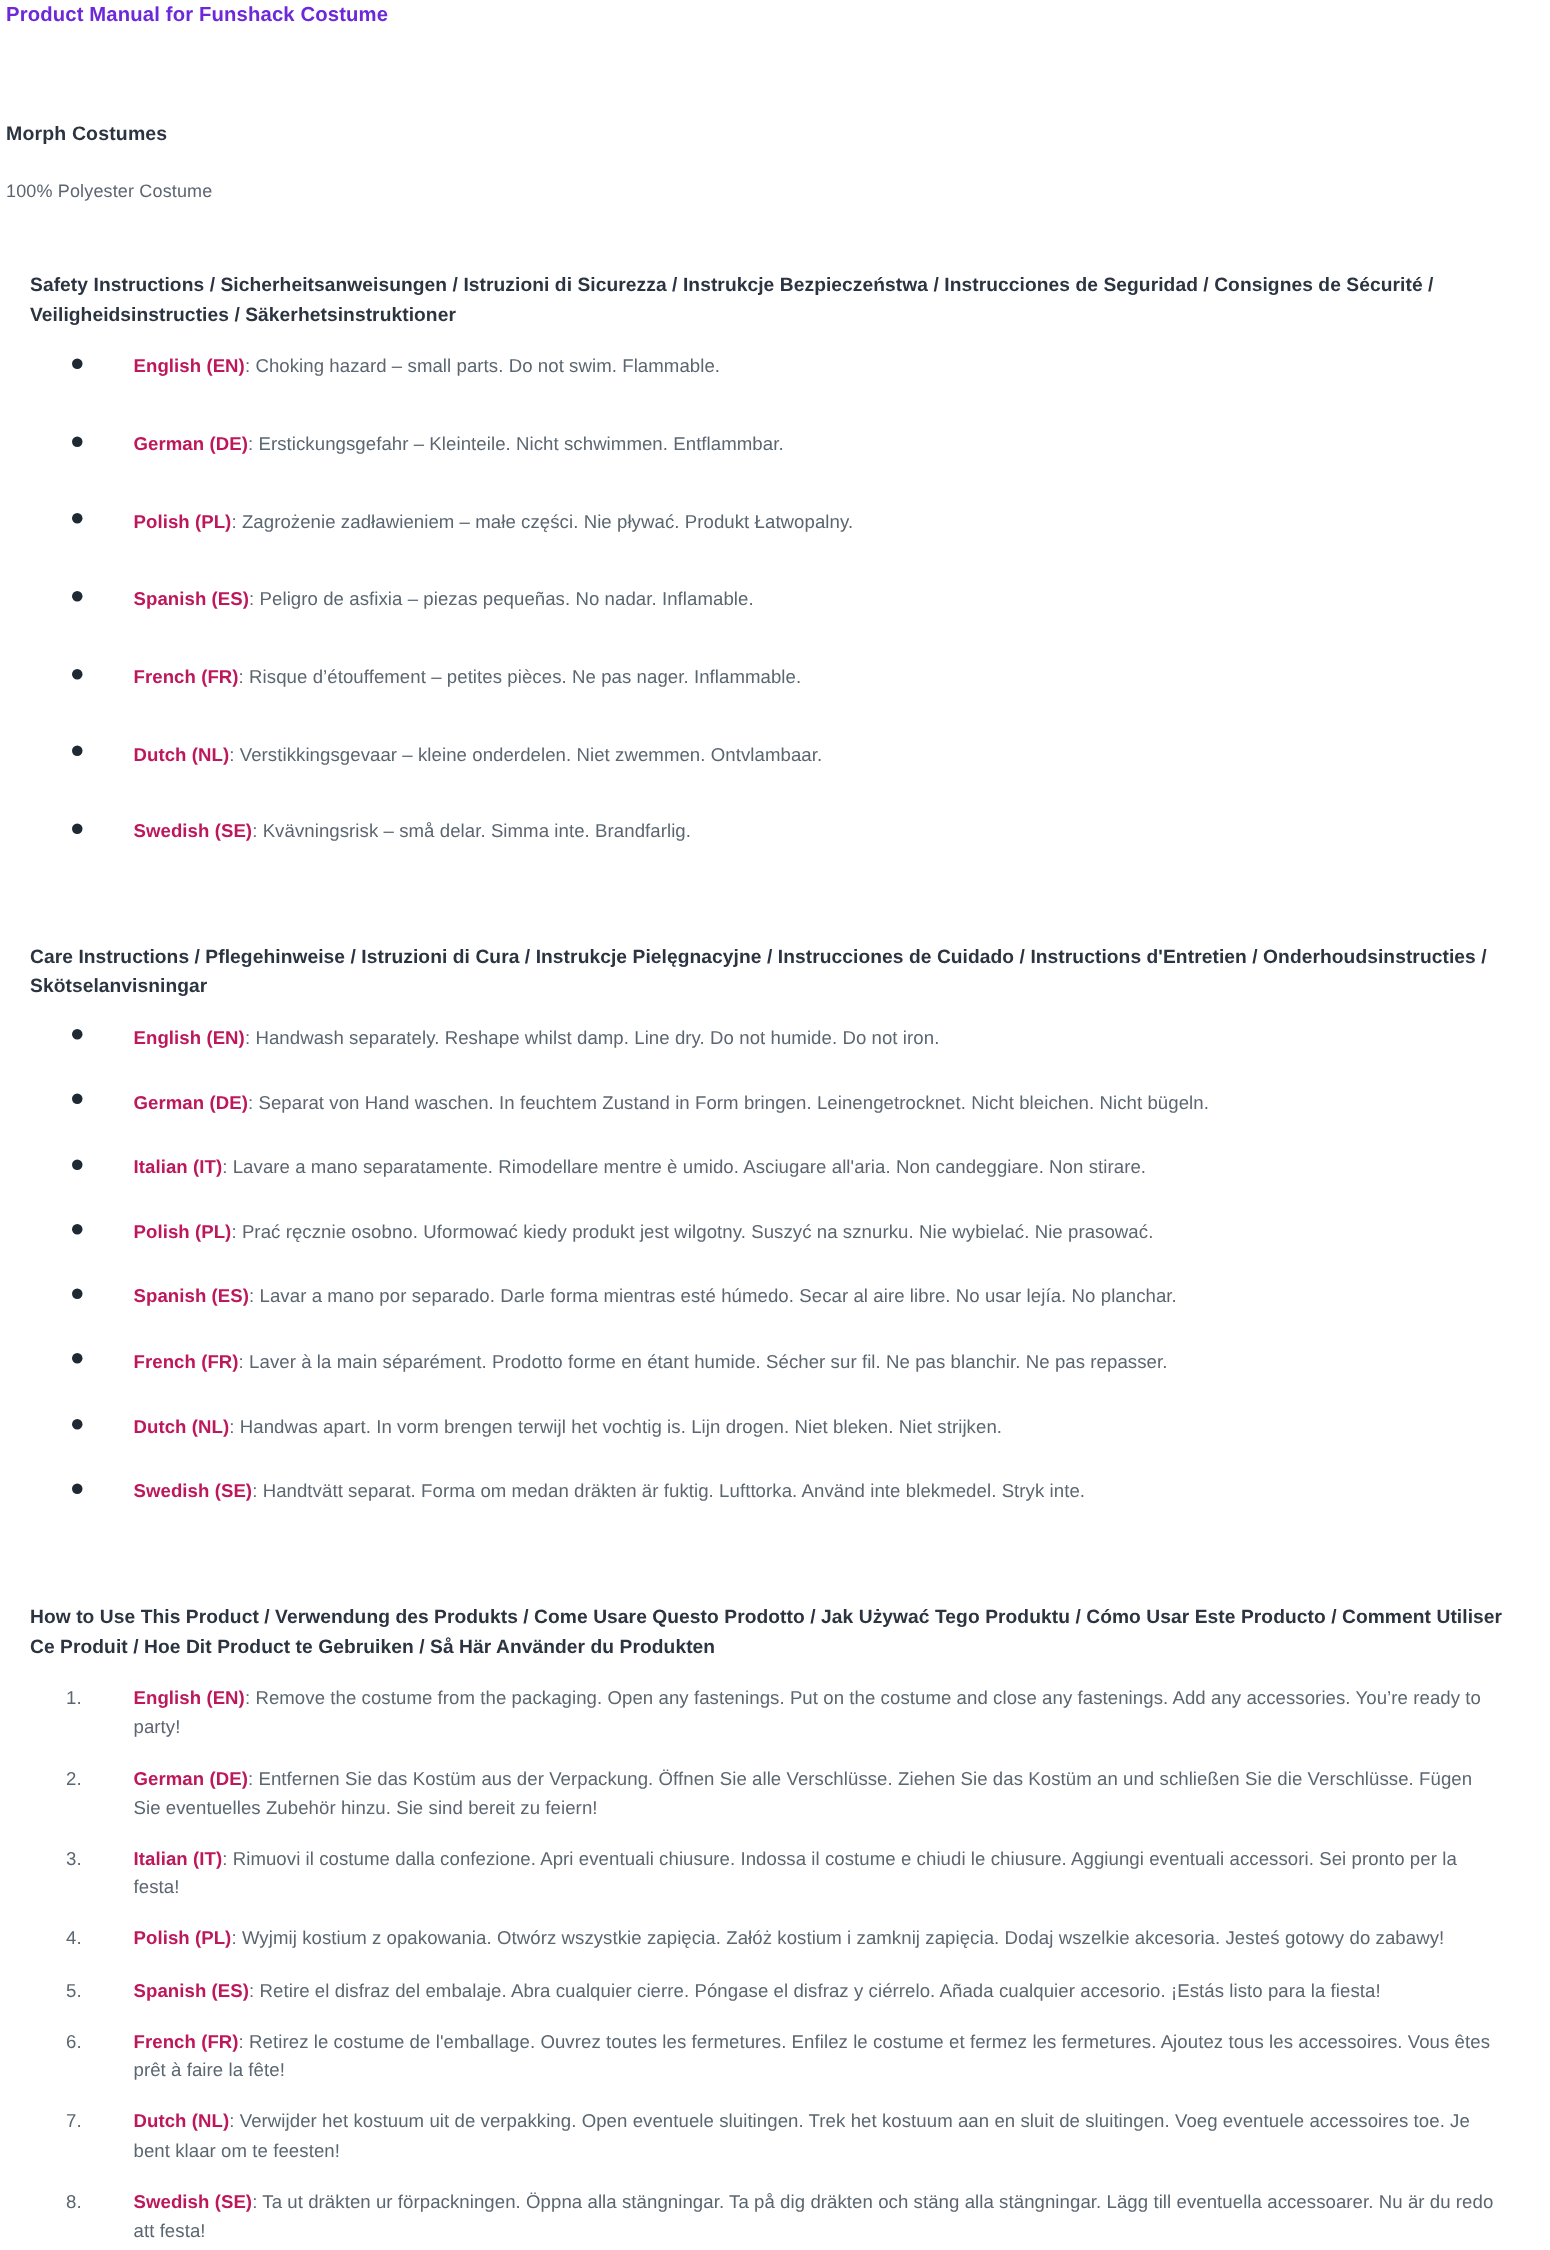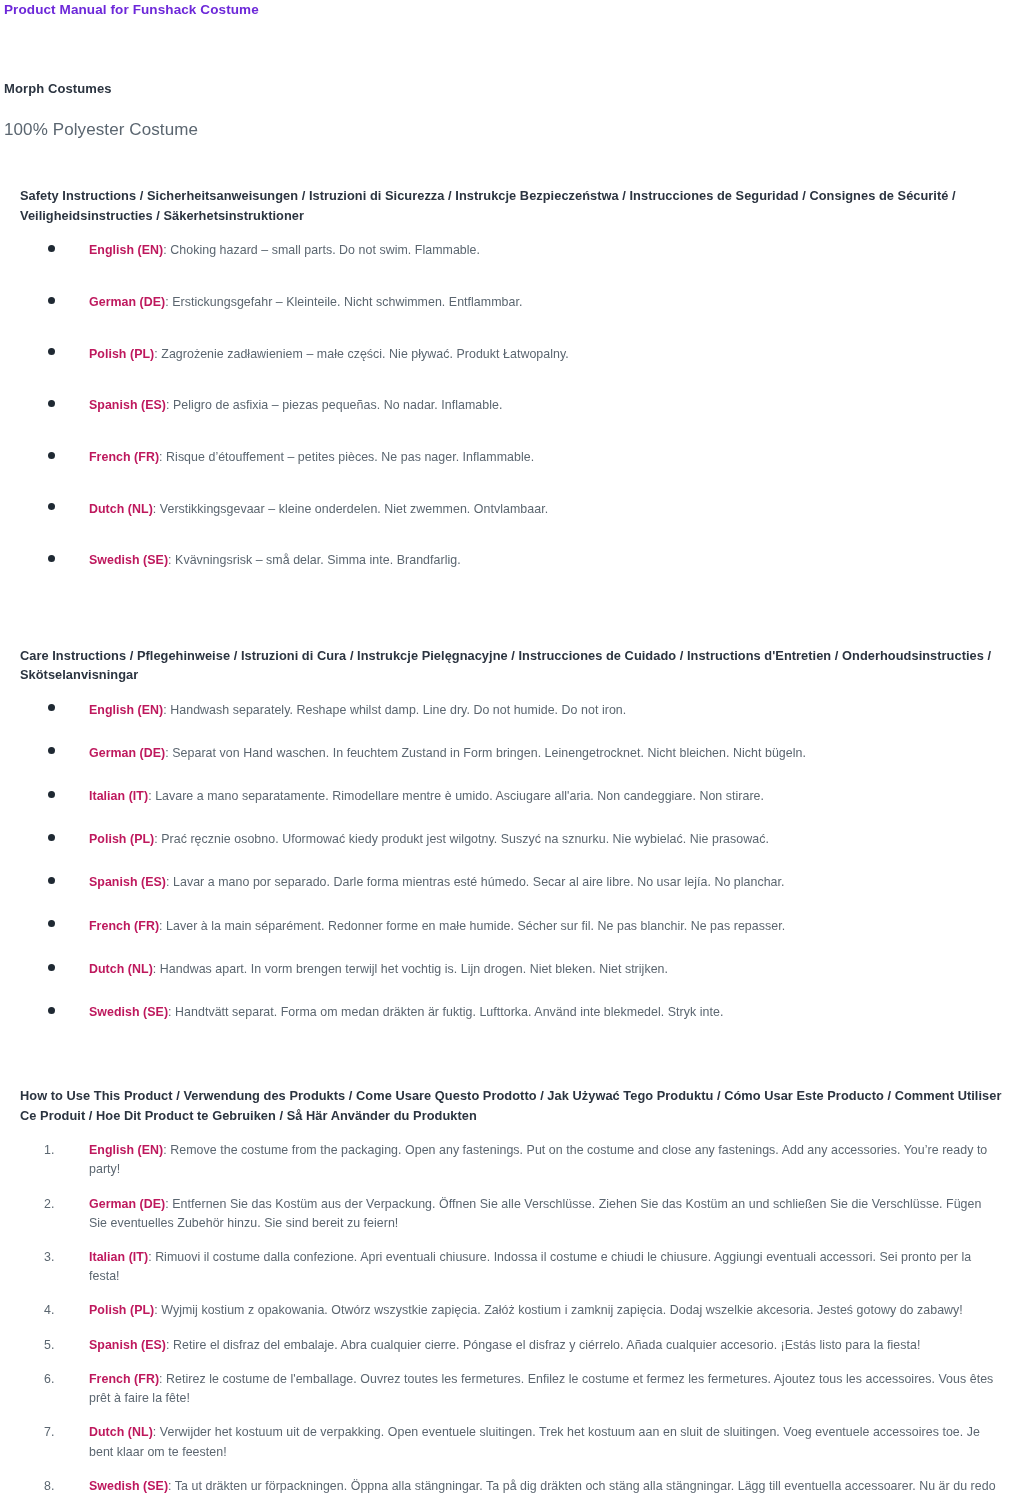--- a/index.html
+++ b/index.html
@@ -36,21 +36,21 @@
   .brand {
     font-size: 13px;
     font-weight: 700;
     color: #2b3440;
     letter-spacing: 0.1px;
     margin: 0;
     padding-top: 62px;
   }
 
   .material {
-    font-size: 17px;
+    font-size: 12px;
     font-weight: 400;
     color: #5b6670;
     letter-spacing: 0.1px;
     margin: 0;
     padding-top: 24px;
   }
 
   .section-heading {
     font-size: 12.8px;
     font-weight: 700;
@@ -103,21 +103,21 @@
   }
 
   li .lang {
     font-weight: 700;
     color: #be185d;
   }
   li .body { font-weight: 400; }
 
   
   .list-safety > li { margin-bottom: 32.5px; }
-  .list-safety > li:last-child { margin-bottom: 12px; }
+  .list-safety > li:last-child { margin-bottom: 0; }
 
   .list-care > li { margin-bottom: 24px; }
   .list-care > li:last-child { margin-bottom: 0; }
 
   .list-howto > li { margin-bottom: 15px; }
   .list-howto > li:last-child { margin-bottom: 0; }
 
   .list-safety { padding-top: 28px; }
   .list-care   { padding-top: 24px; }
   .list-howto  { padding-top: 16px; }
@@ -192,21 +192,21 @@
     <li>
       <span class="marker"></span>
       <span class="lang">Polish (PL)</span><span class="body">: <span>Prać ręcznie osobno. Uformować kiedy produkt jest wilgotny. Suszyć na sznurku. Nie wybielać. Nie prasować.</span></span>
     </li>
     <li>
       <span class="marker"></span>
       <span class="lang">Spanish (ES)</span><span class="body">: <span>Lavar a mano por separado. Darle forma mientras esté húmedo. Secar al aire libre. No usar lejía. No planchar.</span></span>
     </li>
     <li>
       <span class="marker"></span>
-      <span class="lang">French (FR)</span><span class="body">: <span>Laver à la main séparément. Redonner forme en małe humide. Sécher sur fil. Ne pas blanchir. Ne pas repasser.</span></span>
+      <span class="lang">French (FR)</span><span class="body">: <span>Laver à la main séparément. Prodotto forme en étant humide. Sécher sur fil. Ne pas blanchir. Ne pas repasser.</span></span>
     </li>
     <li>
       <span class="marker"></span>
       <span class="lang">Dutch (NL)</span><span class="body">: <span>Handwas apart. In vorm brengen terwijl het vochtig is. Lijn drogen. Niet bleken. Niet strijken.</span></span>
     </li>
     <li>
       <span class="marker"></span>
       <span class="lang">Swedish (SE)</span><span class="body">: <span>Handtvätt separat. Forma om medan dräkten är fuktig. Lufttorka. Använd inte blekmedel. Stryk inte.</span></span>
     </li>
   </ul>

